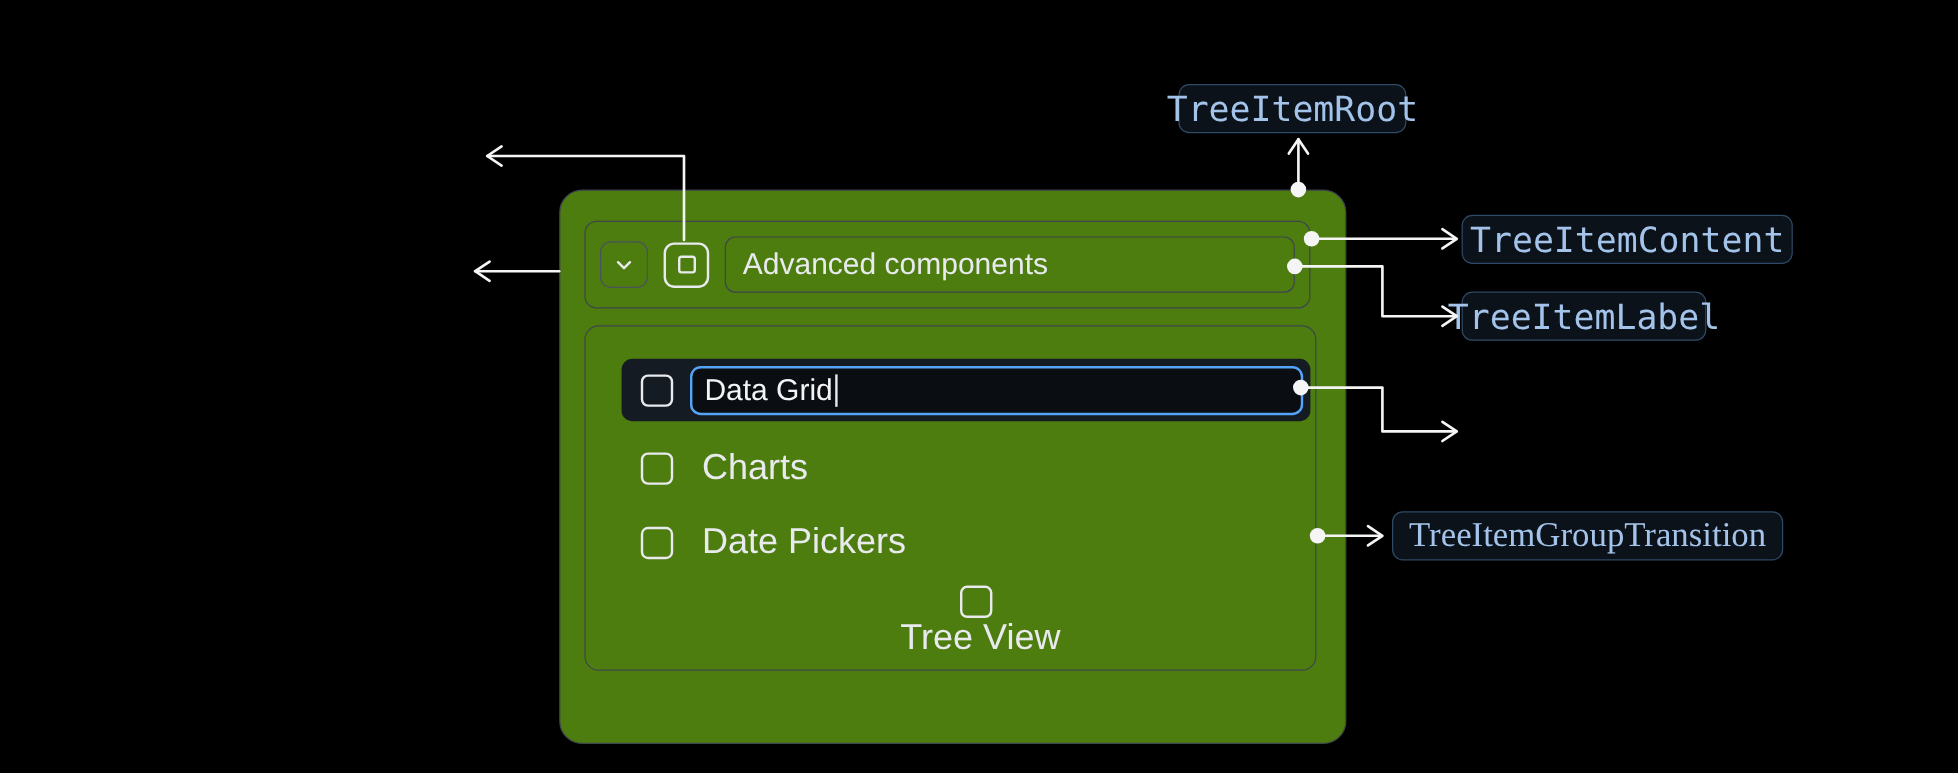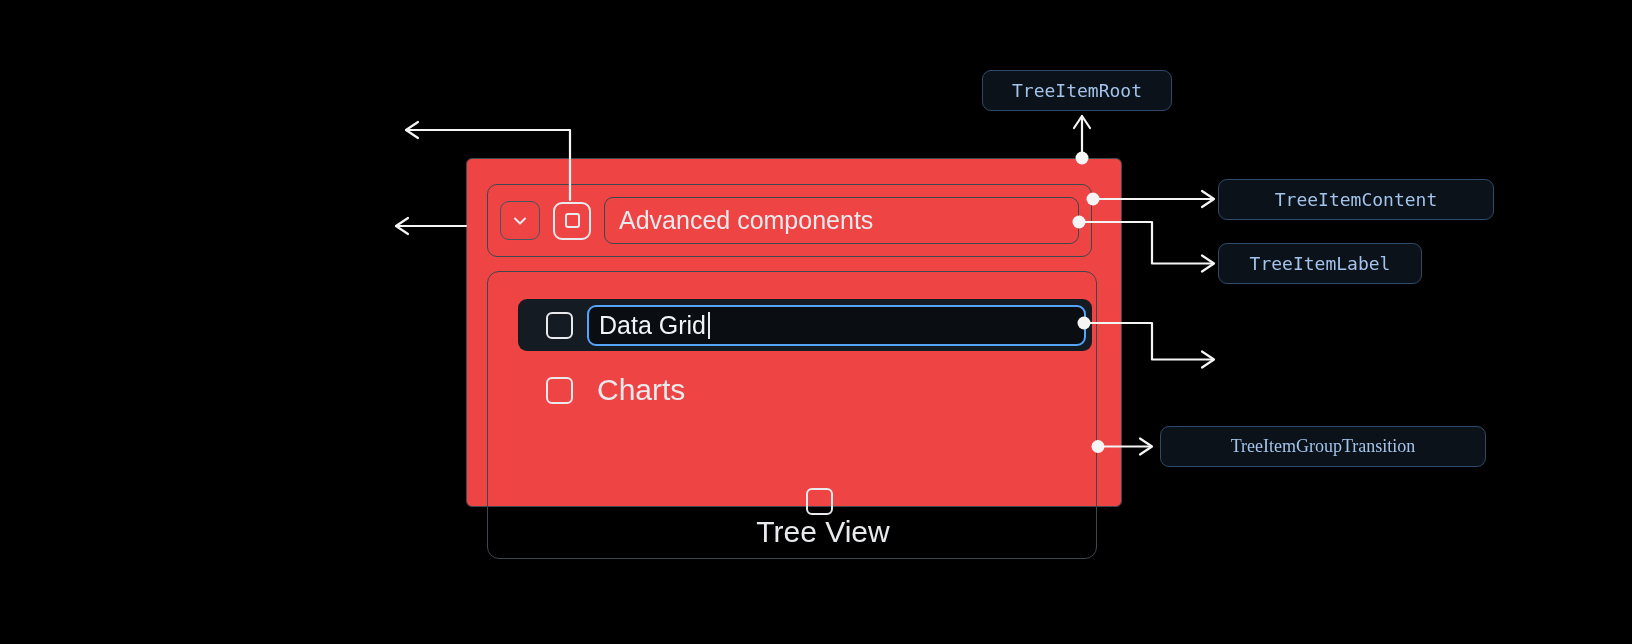--- a/index.html
+++ b/index.html
@@ -19,34 +19,34 @@
     fill:none;stroke:#f5f5f5;stroke-width:2.2;
     stroke-linecap:round;stroke-linejoin:round;
   }
   .overlay circle{fill:#f5f5f5;stroke:none;}
   
   .ann{
     position:absolute;height:41px;box-sizing:border-box;
     display:flex;align-items:center;justify-content:center;
     background:#0b1219;border:1.5px solid #2f4a66;border-radius:9px;
     color:#a3c3ea;font-family:"DejaVu Sans Mono", monospace;
-    font-size:18px;z-index:3;white-space:nowrap;
+    font-size:29px;z-index:3;white-space:nowrap;
   }
   .ann-checkbox{left:158px;top:110px;width:244px;}
   .ann-icon{left:82px;top:206px;width:310px;}
   .ann-root{left:982px;top:70px;width:190px;}
   .ann-content{left:1218px;top:179px;width:276px;}
   .ann-label{left:1218px;top:243px;width:204px;}
   .ann-input{left:1218px;top:339px;width:270px;}
   .ann-group{left:1160px;top:426px;width:326px;font-family:Liberation Serif, serif;}
   
   .root{
-    position:absolute;left:466px;top:158px;width:656px;height:349px;
-    box-sizing:border-box;background:#ef4444;
-    border:1.6px solid #3e464e;border-radius:6px;z-index:1;
+    position:absolute;left:466px;top:158px;width:656px;height:462px;
+    box-sizing:border-box;background:#4d7c0f;
+    border:1.6px solid #3e464e;border-radius:19px;z-index:1;
   }
   .content{
     position:absolute;left:20px;top:25px;width:605px;height:73px;
     box-sizing:border-box;border:1.6px solid #3e464e;border-radius:10px;
     display:flex;align-items:center;gap:13px;padding:0 12px;
   }
   .iconbox{
     width:40px;height:39px;box-sizing:border-box;flex:0 0 auto;
     border:1.6px solid #4b535c;border-radius:9px;
     display:flex;align-items:center;justify-content:center;
@@ -66,21 +66,21 @@
     border:1.6px solid #3e464e;border-radius:9px;
     display:flex;align-items:center;padding-left:14px;
     color:#e8eaed;font-size:25px;
   }
   .group{
     position:absolute;left:20px;top:112px;width:610px;height:288px;
     box-sizing:border-box;border:1.6px solid #3e464e;border-radius:12px;
   }
   .row{
     position:absolute;left:30px;width:574px;height:52px;
-    display:flex;align-items:center;box-sizing:border-box;padding-left:12px;
+    display:flex;align-items:center;box-sizing:border-box;
   }
   .row-1{top:27px;background:#151b22;border-radius:9px;}
   .row-2{top:92px;}
   .row-3{top:154px;}
   .row-4{top:216px;flex-direction:column;}
   .itemlabel{margin-left:24px;color:#e8eaed;font-size:30px;}
   .editinput{
     flex:1;height:41px;margin:0 6px 0 14px;box-sizing:border-box;
     border:2.2px solid #54a4f7;border-radius:9px;background:#0a0d12;
     display:flex;align-items:center;padding-left:10px;
@@ -176,20 +176,24 @@
           <span>Data Grid</span>
           <span class="caret"></span>
         </div>
       </div>
 
       <div class="row row-2">
         <span class="cb cb-item"></span>
         <span class="itemlabel">Charts</span>
       </div>
 
+      <div class="row row-3">
+        <span class="cb cb-item"></span>
+        <span class="itemlabel">Date Pickers</span>
+      </div>
 
       <div class="row row-4">
         <span class="cb cb-item"></span>
         <span class="itemlabel">Tree View</span>
       </div>
 
     </div>
   </div>
 
 </div>

